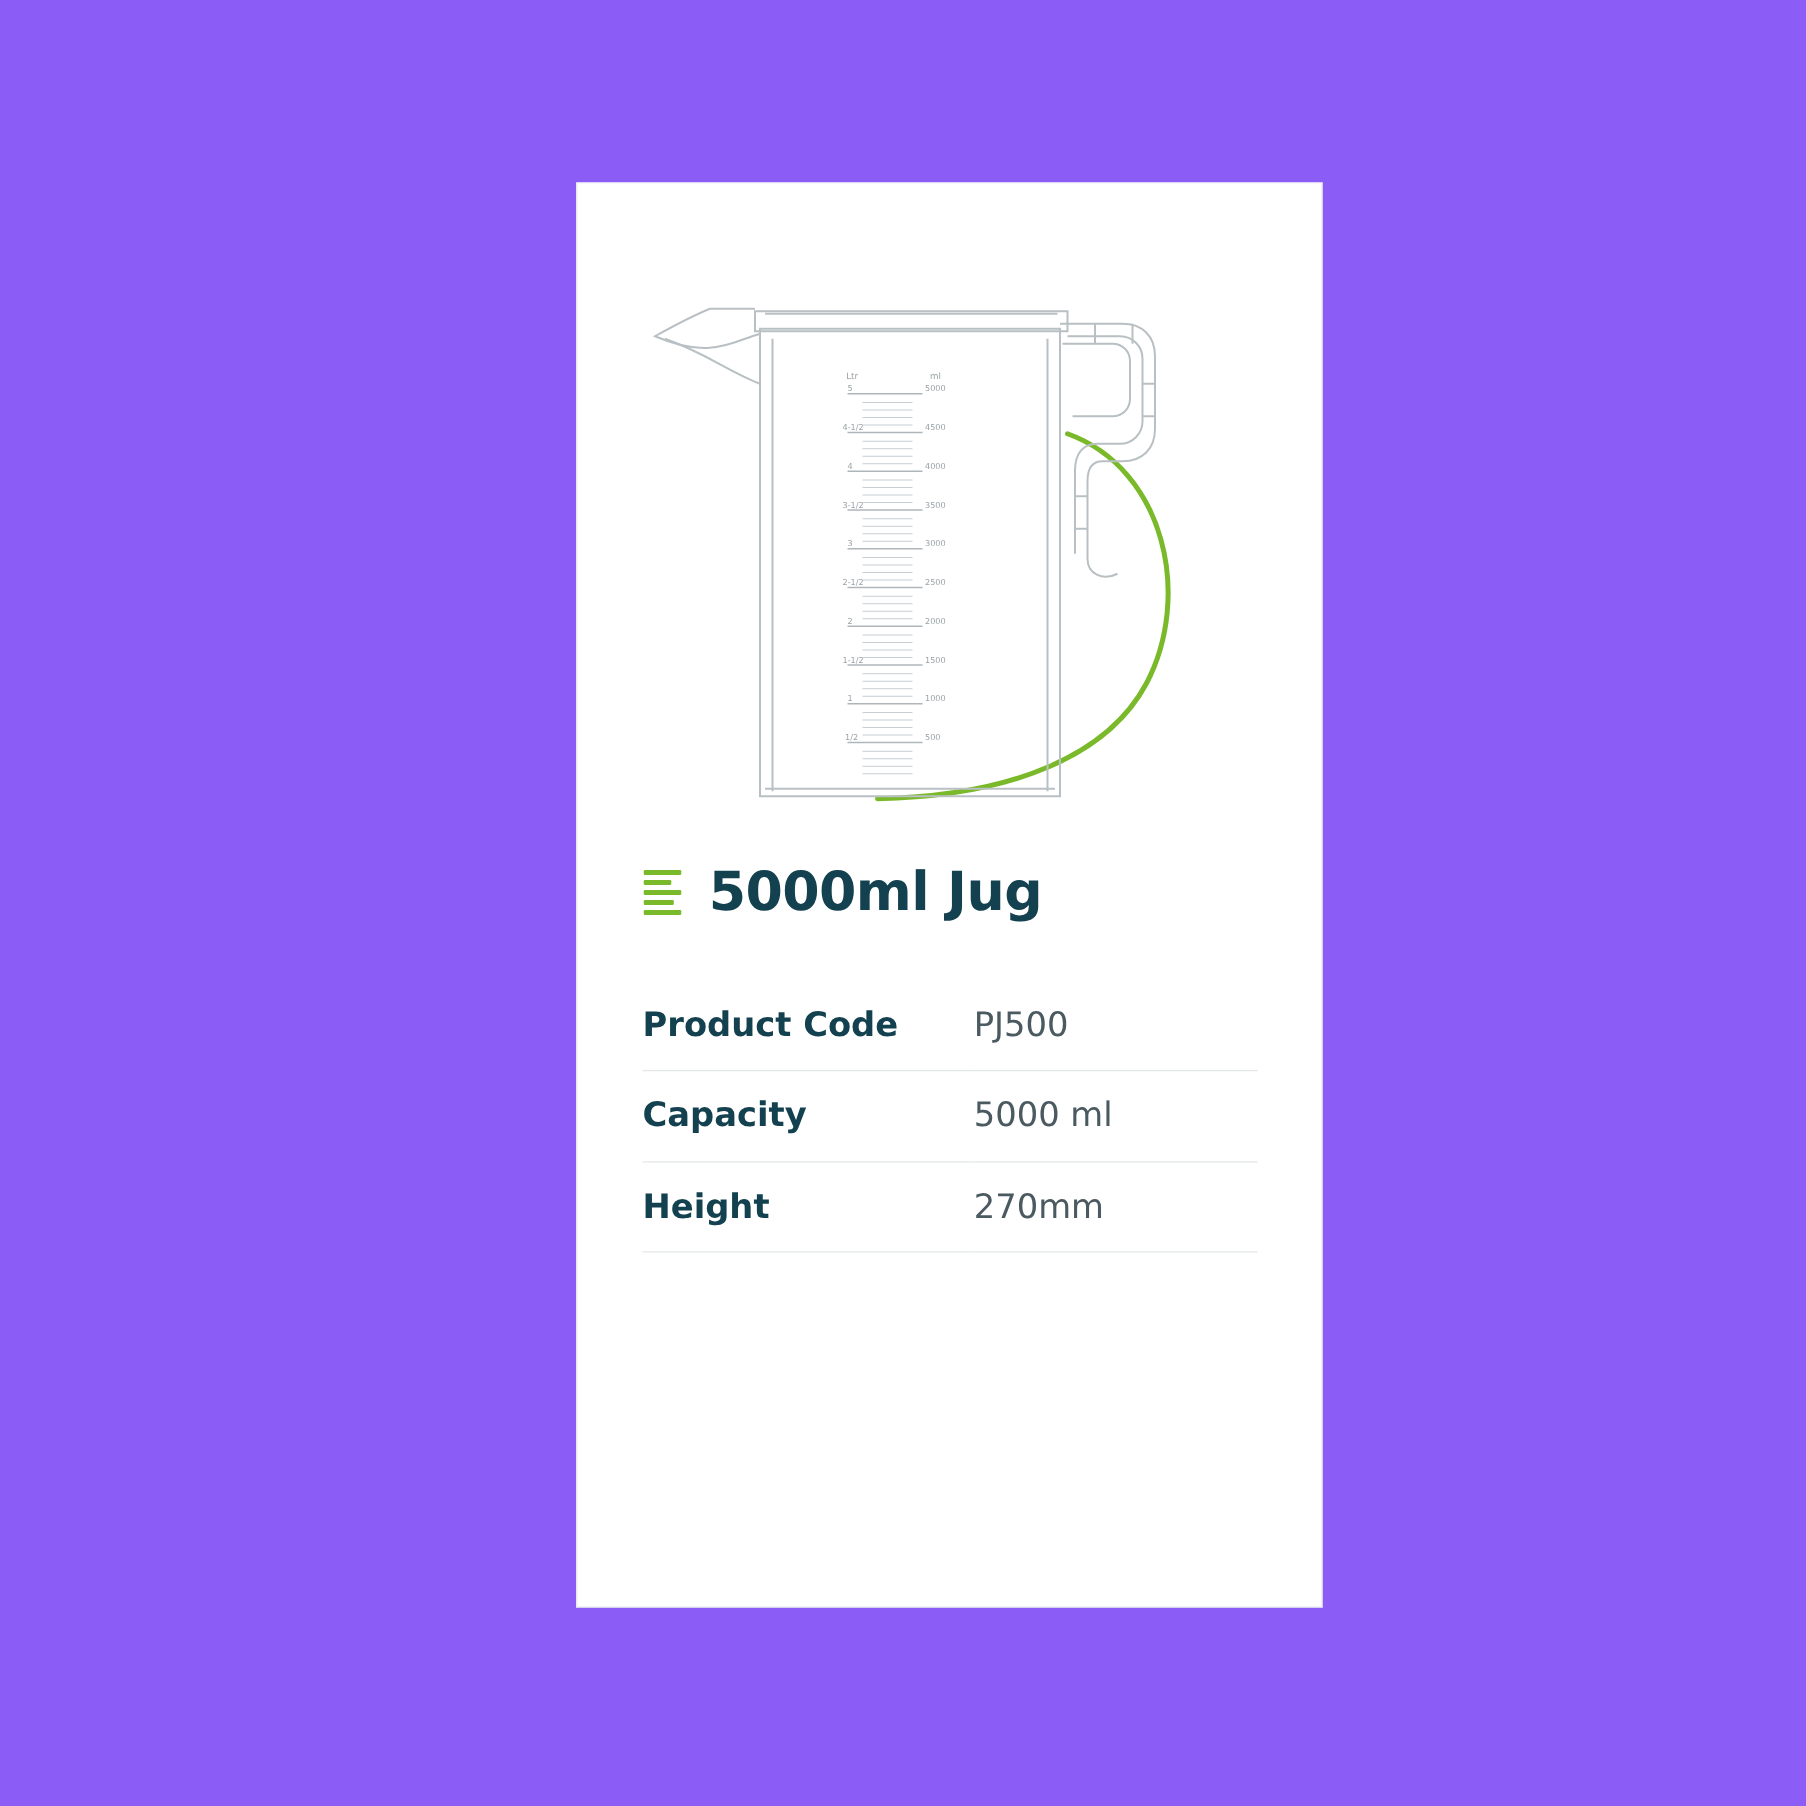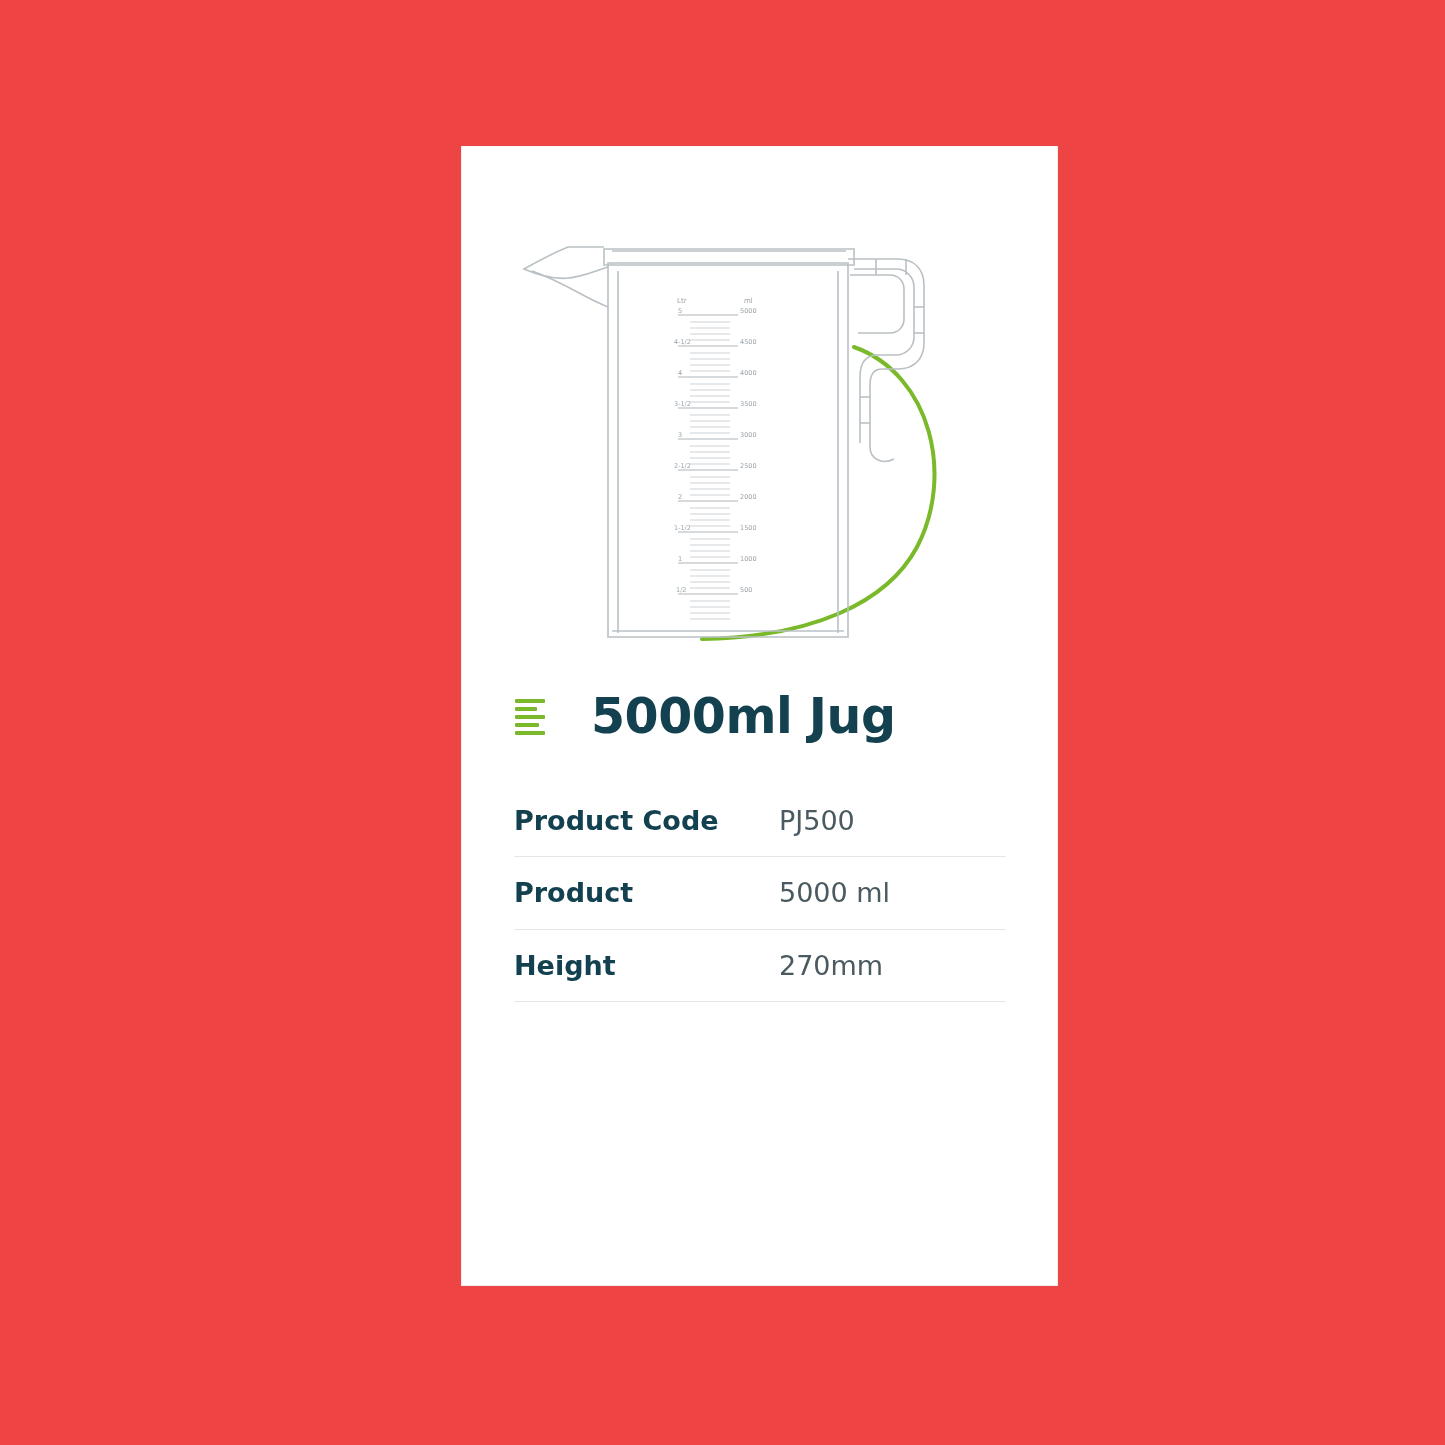--- a/index.html
+++ b/index.html
@@ -10,21 +10,21 @@
   body {
     width: 1445px;
     height: 1445px;
     font-family: "DejaVu Sans", sans-serif;
     overflow: hidden;
   }
   .page {
     position: relative;
     width: 1445px;
     height: 1445px;
-    background: #ef4444;
+    background: #8b5cf6;
   }
   .card {
     position: absolute;
     left: 461px;
     top: 146px;
     width: 597px;
     height: 1140px;
     background: #ffffff;
     border-left: 1px solid #eeeeee;
     border-right: 1px solid #eeeeee;
@@ -71,26 +71,25 @@
     border-radius: 1px;
   }
   .title-mark span:nth-child(1) { width: 30px; }
   .title-mark span:nth-child(2) { width: 22px; }
   .title-mark span:nth-child(3) { width: 30px; }
   .title-mark span:nth-child(4) { width: 24px; }
   .title-mark span:nth-child(5) { width: 30px; }
 
   .title-text {
     font-family: "DejaVu Sans", sans-serif;
-    font-size: 49px;
+    font-size: 43px;
     font-weight: bold;
     color: #13414f;
     letter-spacing: -0.5px;
     line-height: 1;
-    margin-left: 24px;
   }
 
   
   .spec-table {
     position: absolute;
     left: 52px;
     top: 638px;
     width: 492px;
     border-collapse: collapse;
   }
@@ -251,21 +250,21 @@
       <div class="title-text">5000ml Jug</div>
     </div>
 
     <table class="spec-table">
       <tbody>
         <tr>
           <td class="spec-label">Product Code</td>
           <td class="spec-value">PJ500</td>
         </tr>
         <tr>
-          <td class="spec-label">Product</td>
+          <td class="spec-label">Capacity</td>
           <td class="spec-value">5000 ml</td>
         </tr>
         <tr>
           <td class="spec-label">Height</td>
           <td class="spec-value">270mm</td>
         </tr>
       </tbody>
     </table>
 
   </div>

